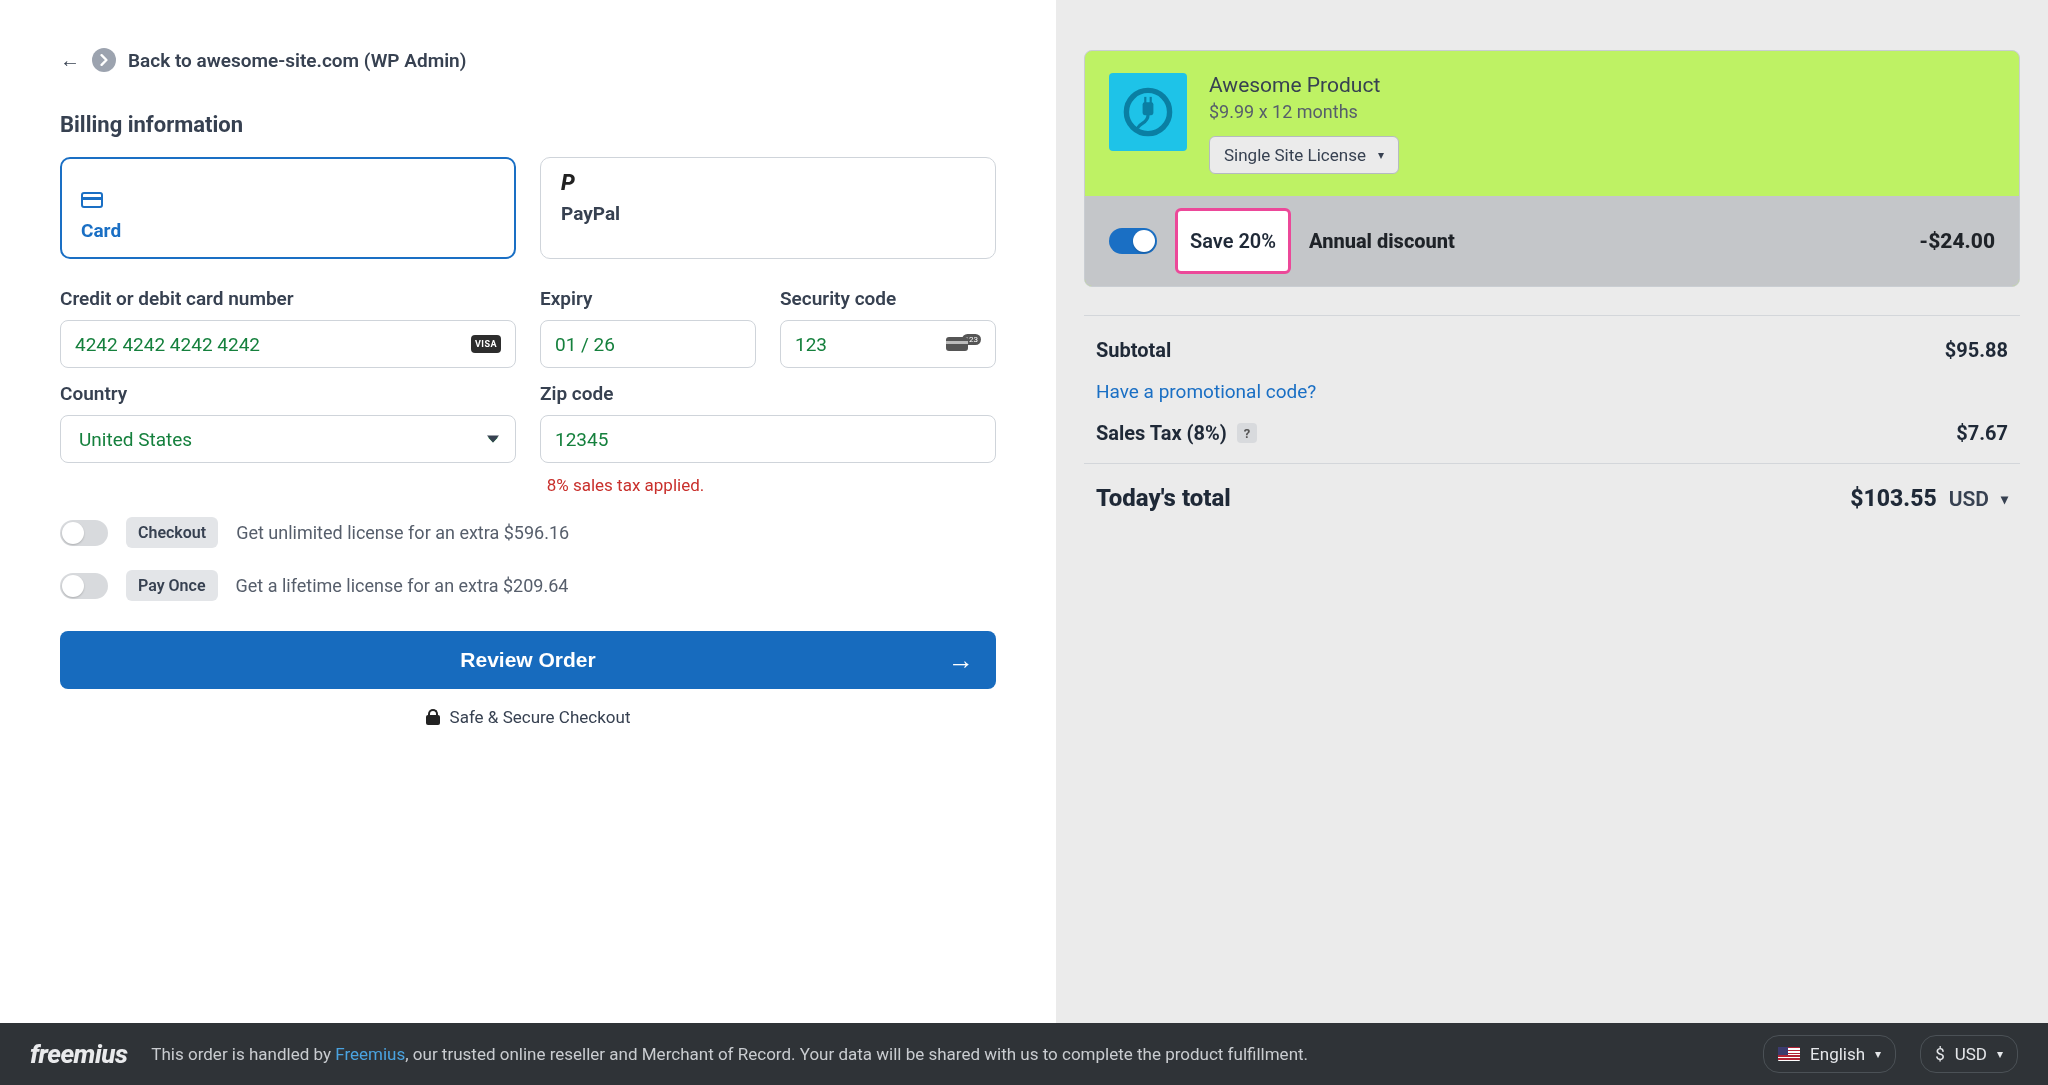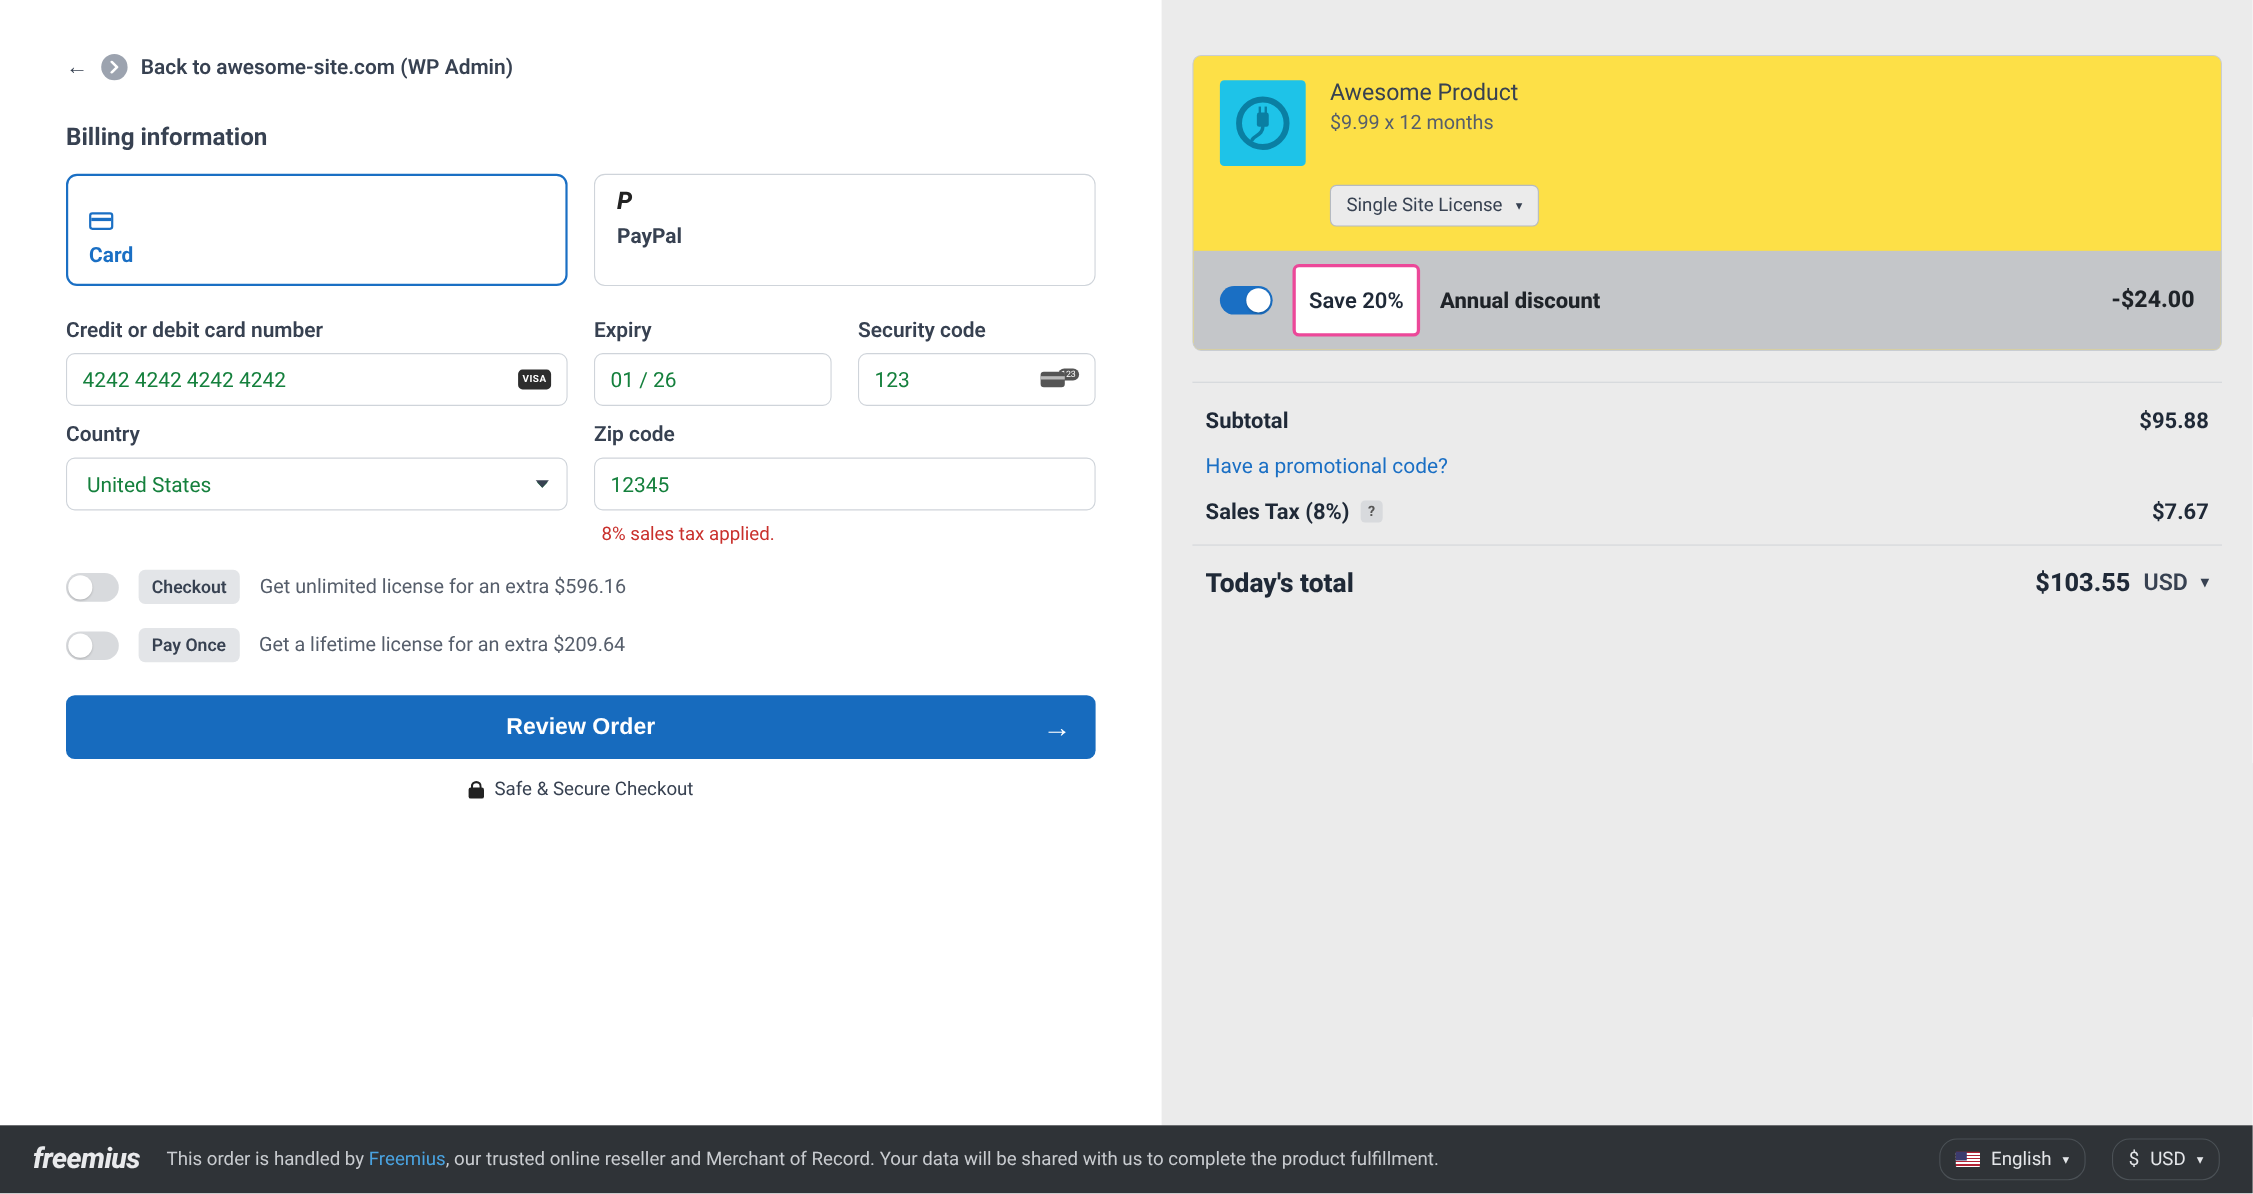--- a/index.html
+++ b/index.html
@@ -182,57 +182,57 @@
   }
   .review-btn .arrow { position:absolute; right:22px; font-size:26px; }
   .secure-row { display:flex; align-items:center; justify-content:center; gap:10px; margin-top:18px; color:#374151; font-size:17px;}
   .lock-icon{ width:14px; height:16px; position:relative;}
   .lock-icon .body{position:absolute;bottom:0;left:0;right:0;height:10px;background:#222;border-radius:2px;}
   .lock-icon .sh{position:absolute;top:0;left:2px;right:2px;height:8px;border:2px solid #222;border-bottom:none;border-radius:6px 6px 0 0;}
 
   
   .summary-card {
     border:1px solid #c9cdd2; border-radius:8px; overflow:hidden; margin-bottom:28px;
-    background:#fde047;
+    background:#bef264;
   }
   .summary-top {
     display:flex; gap:22px; padding:22px 24px 22px 24px;
   }
   .prod-icon {
     width:78px; height:78px; background:#1ec3e8; border-radius:4px;
     display:flex; align-items:center; justify-content:center; flex-shrink:0;
   }
   .plug-svg { width:54px; height:54px; }
   .summary-info { flex:1; }
   .prod-name { font-size:21px; color:#374151; margin-bottom:4px; }
   .price-row { display:flex; justify-content:space-between; align-items:baseline; }
   .price-label { font-size:21px; font-weight:800; color:#1f2328; }
   .price-strike { font-size:21px; font-weight:800; color:#6b7280; text-decoration:line-through; }
   .price-sub { font-size:18px; color:#565e6b; margin-top:4px; margin-bottom:14px;}
   .license-select {
     display:inline-flex; align-items:center; gap:12px;
     border:1px solid #b5bac1; border-radius:6px; padding:8px 14px; background:#ebebeb; cursor:pointer;
-    font-size:17px; color:#374151;margin-top:32px;
+    font-size:17px; color:#374151;
   }
   .license-select .chev { font-size:12px; }
   .discount-bar {
     background:#c4c6c9; display:flex; align-items:center; gap:18px; padding:12px 24px;
   }
   .discount-bar .save-badge {
     background:#fff; border:3px solid #ec4899; border-radius:6px; padding:18px 12px; font-size:20px; font-weight:600;
   }
   .discount-bar .d-label { font-size:20px; font-weight:800; color:#1f2328; flex:1;}
   .discount-bar .d-amount { font-size:21px; font-weight:800; color:#1f2328; }
   .line { height:1px; background:#d3d6da; margin:0 0 22px 0;}
   .sum-row { display:flex; justify-content:space-between; align-items:center; padding:0 12px; margin-bottom:18px; font-size:20px;}
   .sum-row .label { font-weight:700; display:flex; align-items:center; gap:10px;}
   .sum-row .value { font-weight:700; }
   .promo-link { color:#1a6fc4; font-size:19px; cursor:pointer; padding:0 12px; display:block; margin-bottom:18px;}
   .help-q { width:20px; height:20px; border-radius:4px; background:#d8dadd; display:inline-flex;align-items:center;justify-content:center;font-size:13px;font-weight:700;color:#555;}
-  .total-row { display:flex; justify-content:space-between; align-items:flex-start; padding:0 12px; margin-top:12px;}
+  .total-row { display:flex; justify-content:space-between; align-items:flex-end; padding:0 12px; margin-top:12px;}
   .total-row .tl { font-size:24px; font-weight:800;}
   .total-row .tv { font-size:23px; font-weight:800; display:flex; align-items:center; gap:12px;}
   .total-row .cur { font-weight:600; font-size:21px; color:#374151;}
   .total-row .chev { font-size:14px; color:#374151;}
   .line2 { height:1px; background:#d3d6da; margin:8px 0 20px 0;}
 
   
   .footer {
     background:#2f3337; color:#c9ccd0; display:flex; align-items:center;
     padding:0 30px; height:62px; gap:24px; font-size:17px;

